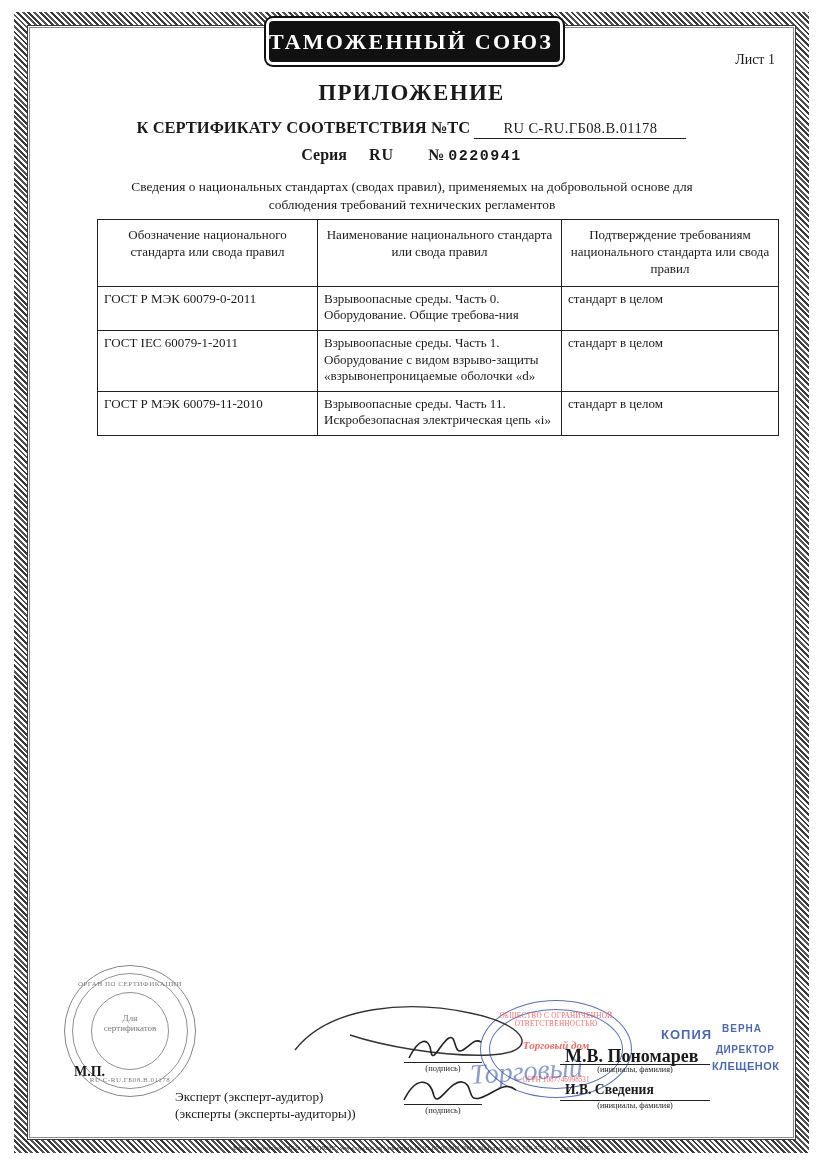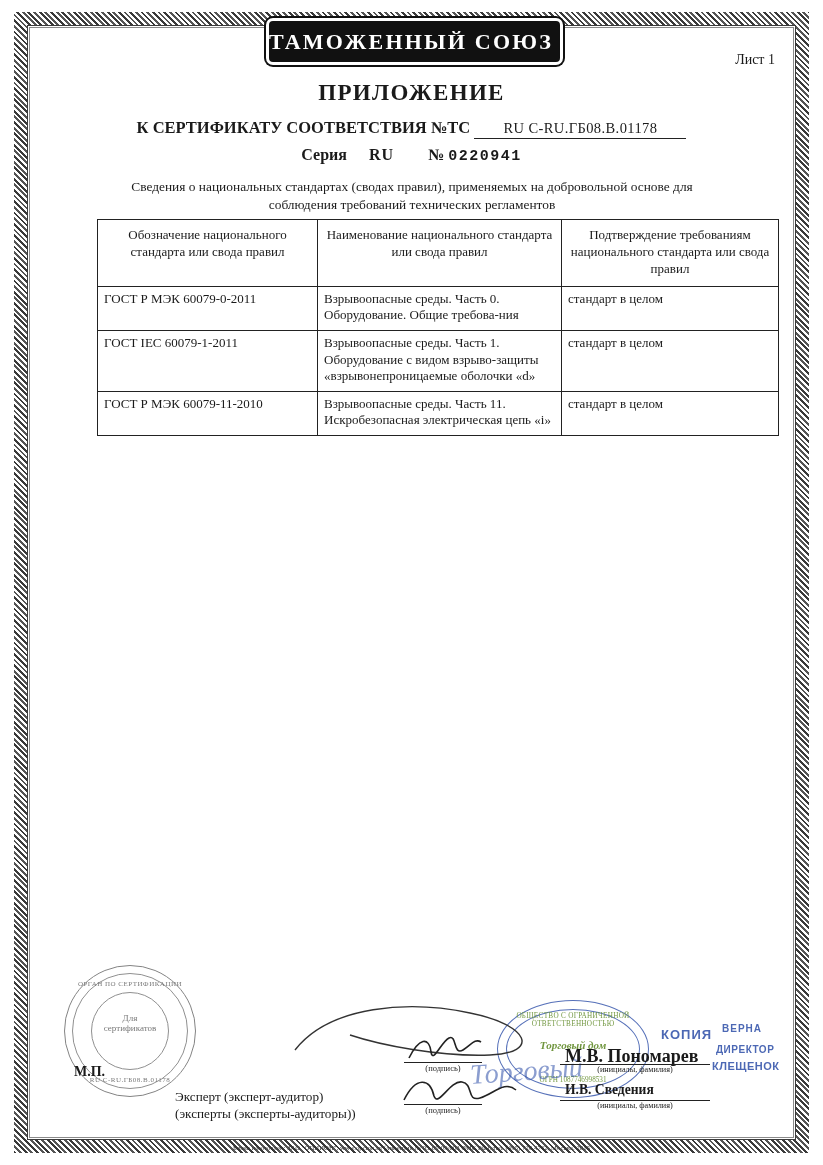--- a/index.html
+++ b/index.html
@@ -250,25 +250,25 @@
     left: 0; right: 0;
     text-align: center;
     font-size: 7px;
     letter-spacing: 0.5px;
   }
   .stamp-round .arc-top { top: 14px; }
   .stamp-round .arc-bottom { bottom: 12px; }
 
   .stamp-blue {
     position: absolute;
-    left: 497px; top: 1000px;
+    left: 480px; top: 1000px;
     width: 150px; height: 96px;
     border-radius: 50%;
     border: 1.6px solid #2d4ea8;
-    color: #4d7c0f;
+    color: #ef4444;
     opacity: 0.8;
   }
   .stamp-blue .bring2 {
     position: absolute; left: 8px; top: 8px; right: 8px; bottom: 8px;
     border-radius: 50%; border: 1px solid #2d4ea8;
   }
   .stamp-blue .btop {
     position: absolute; left: 0; right: 0; top: 11px;
     text-align: center; font-size: 7.2px; letter-spacing: 0.3px;
   }

